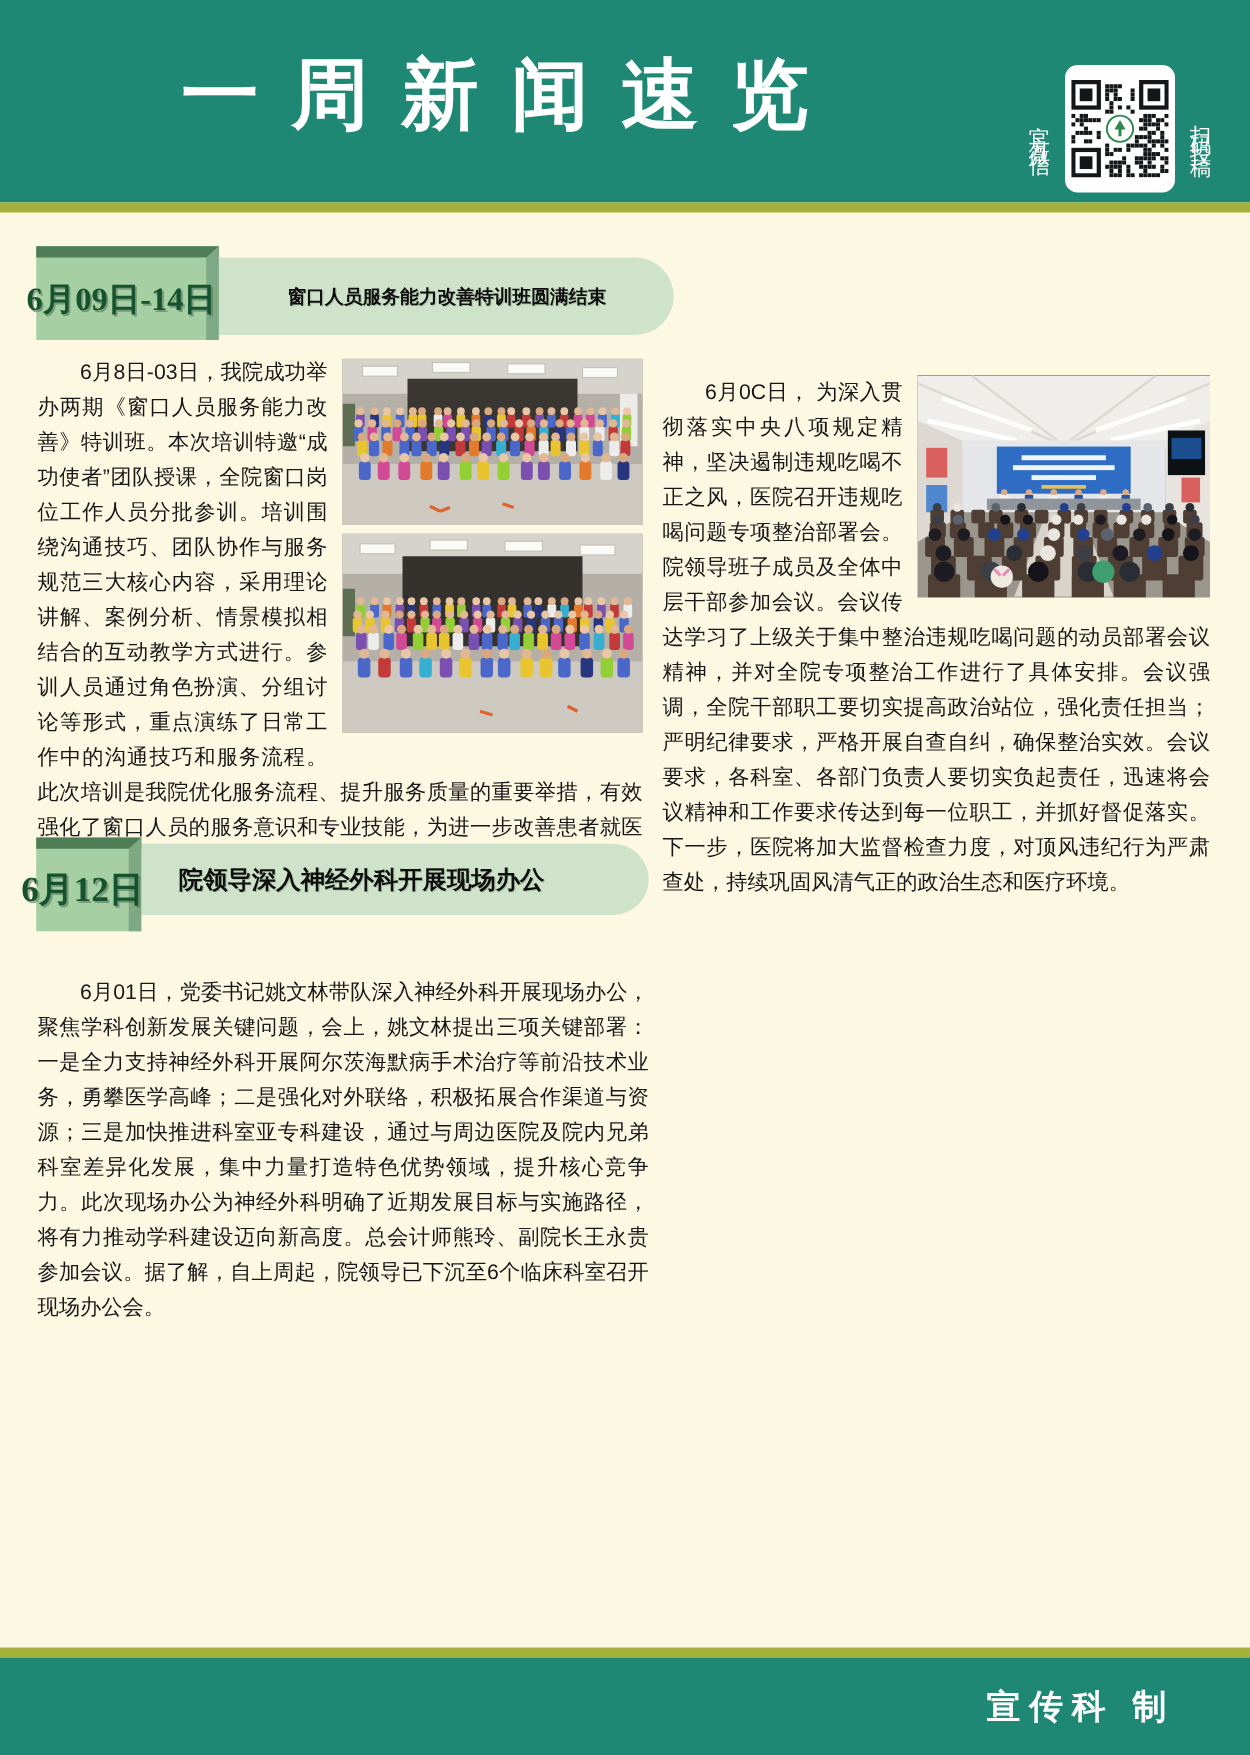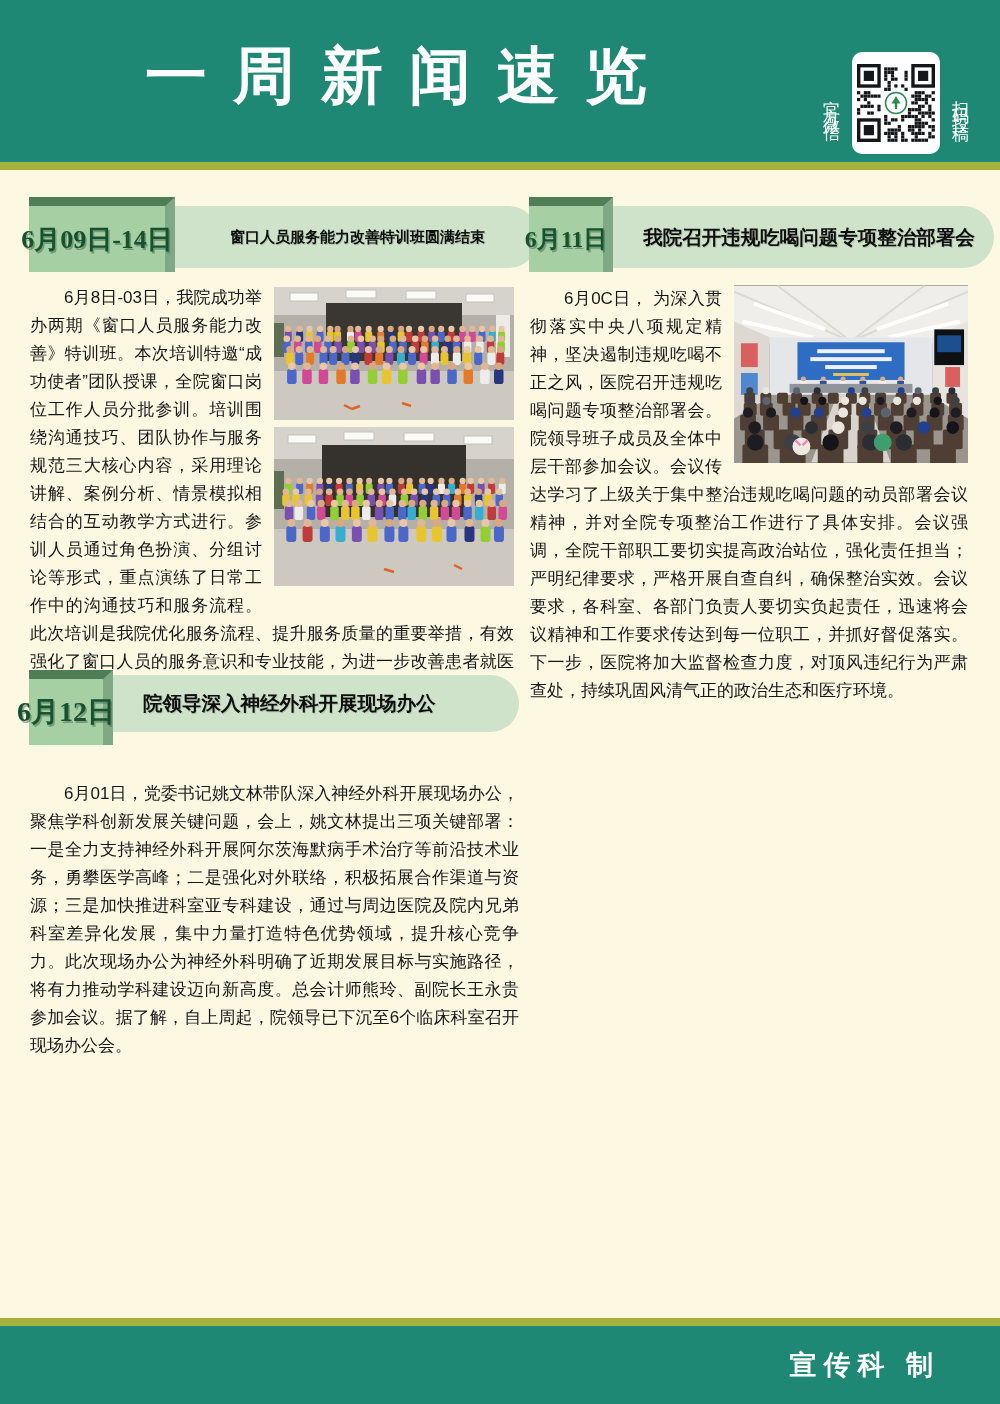--- a/index.html
+++ b/index.html
@@ -53,21 +53,21 @@
     font-family:"Liberation Serif",serif;font-weight:bold;color:#0e0e0e;
     text-shadow:1px 1px 0 rgba(120,150,120,.35);z-index:1;white-space:nowrap;
   }
   .pill1{left:150px;top:206px;width:363px;height:62px;font-size:15px;justify-content:center;padding-left:26px;}
   .pill2{left:598px;top:206px;width:370px;height:62px;font-size:19.5px;justify-content:center;padding-left:26px;}
   .pill3{left:104px;top:675px;width:376px;height:57px;font-size:19.5px;justify-content:flex-start;padding-left:39px;}
   
   .body-text{position:absolute;font-size:17px;line-height:28px;text-align:justify;color:#171717;}
   .body-text p{margin:0;text-indent:2em;}
   .art1-body{left:30px;top:284px;width:484px;}
-  .art2-body{left:530px;top:285px;width:438px;}
+  .art2-body{left:530px;top:300px;width:438px;}
   .art3-body{left:30px;top:780px;width:489px;}
   .float-photos{float:right;width:240px;margin:3px 0 10px 12px;}
   .float-photo-meeting{float:right;width:234px;height:178px;margin:0 0 8px 12px;}
   .photo{overflow:hidden;background:#9a968e;}
   .photo svg{display:block;width:100%;height:100%;}
   .photo-t1{width:240px;height:133px;margin-bottom:7px;}
   .photo-t2{width:240px;height:159px;}
   .photo-meeting{width:234px;height:178px;}
 </style>
 </head>
@@ -579,22 +579,20 @@
             <rect x="206.49792003771194" y="99" width="10" height="16" rx="3" fill="#92cf35"></rect>
             <circle cx="211.49792003771194" cy="96" r="4" fill="#e9c6a5"></circle>
             <rect x="219.979756444916" y="99" width="10" height="16" rx="3" fill="#4a67c9"></rect>
             <circle cx="224.979756444916" cy="96" r="4" fill="#d9a87f"></circle>
           </svg>
       </div>
     </div>
     <p>6月8日-03日，我院成功举办两期《窗口人员服务能力改善》特训班。本次培训特邀“成功使者”团队授课，全院窗口岗位工作人员分批参训。培训围绕沟通技巧、团队协作与服务规范三大核心内容，采用理论讲解、案例分析、情景模拟相结合的互动教学方式进行。参训人员通过角色扮演、分组讨论等形式，重点演练了日常工作中的沟通技巧和服务流程。此次培训是我院优化服务流程、提升服务质量的重要举措，有效强化了窗口人员的服务意识和专业技能，为进一步改善患者就医体验、提升服务水平奠定了良好基础。</p>
   </div>
 
-  <div class="pill pill2">我院召开违规吃喝问题专项整治部署会</div>
-  <div class="badge badge2">6月11日</div>
 
   <div class="body-text art2-body">
     <div class="float-photo-meeting photo photo-meeting">
       <svg viewBox="0 0 236 178">
         <rect x="0" y="0" width="236" height="58" fill="#f0eeea"></rect>
         <path d="M0 6 L118 56 M236 6 L118 56 M44 0 L118 56 M192 0 L118 56" stroke="#dcd9d2" stroke-width="2" fill="none"></path>
         <path d="M20 18 L92 44 M216 18 L144 44 M8 36 L80 52 M228 36 L156 52" stroke="#ffffff" stroke-width="4" fill="none" opacity="0.9"></path>
         <rect x="36" y="52" width="164" height="58" fill="#e4e6e9"></rect>
         <polygon points="0,36 36,52 36,112 0,134" fill="#ddd9d2"></polygon>
         <polygon points="236,36 200,52 200,112 236,134" fill="#e7e4df"></polygon>

